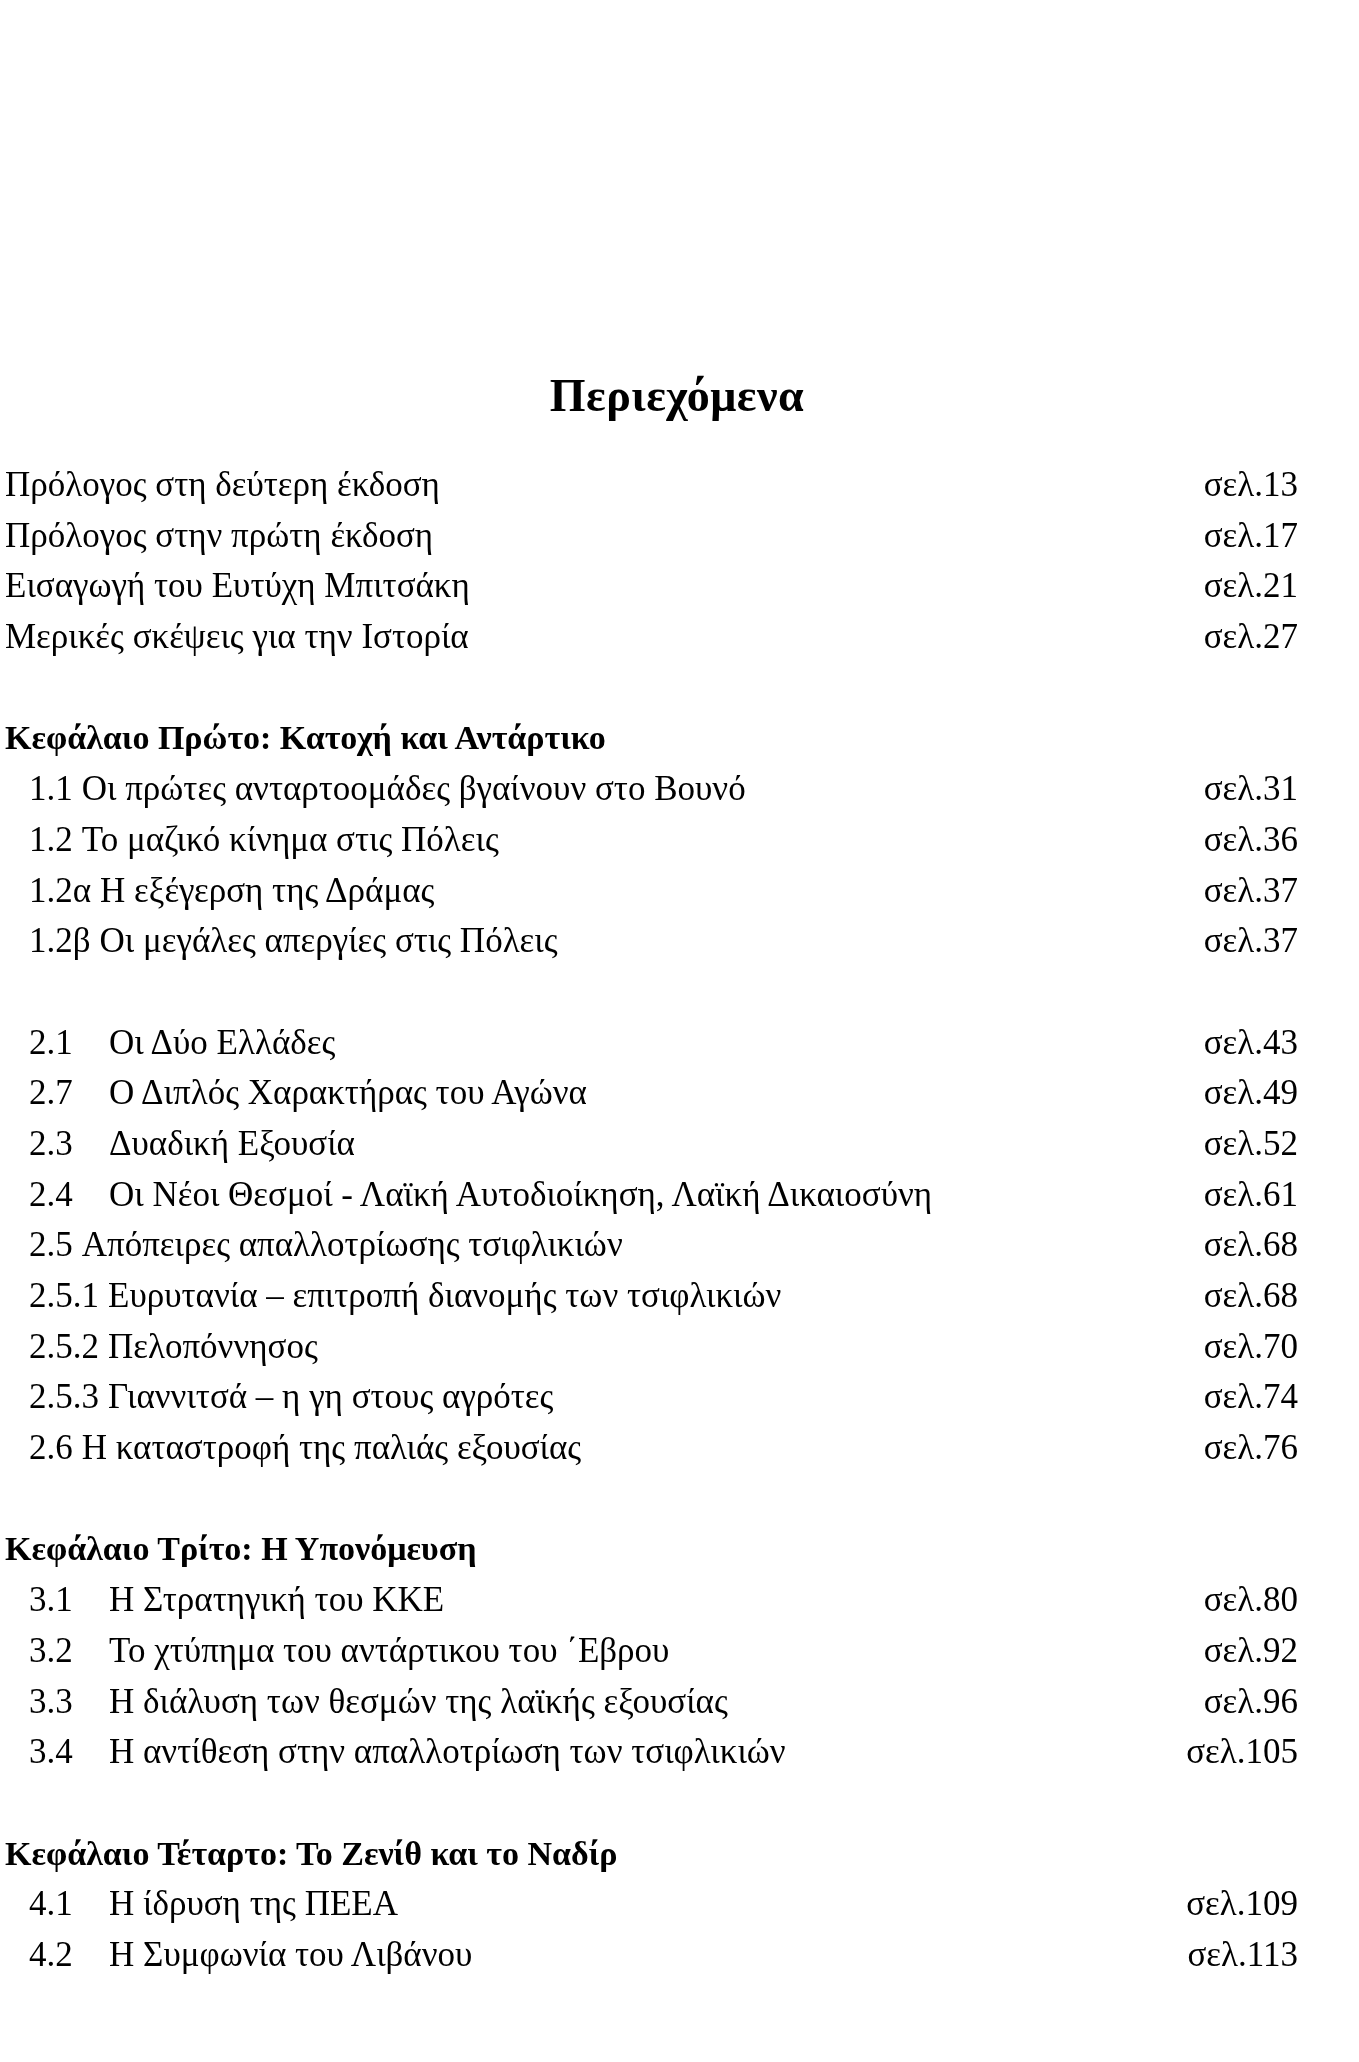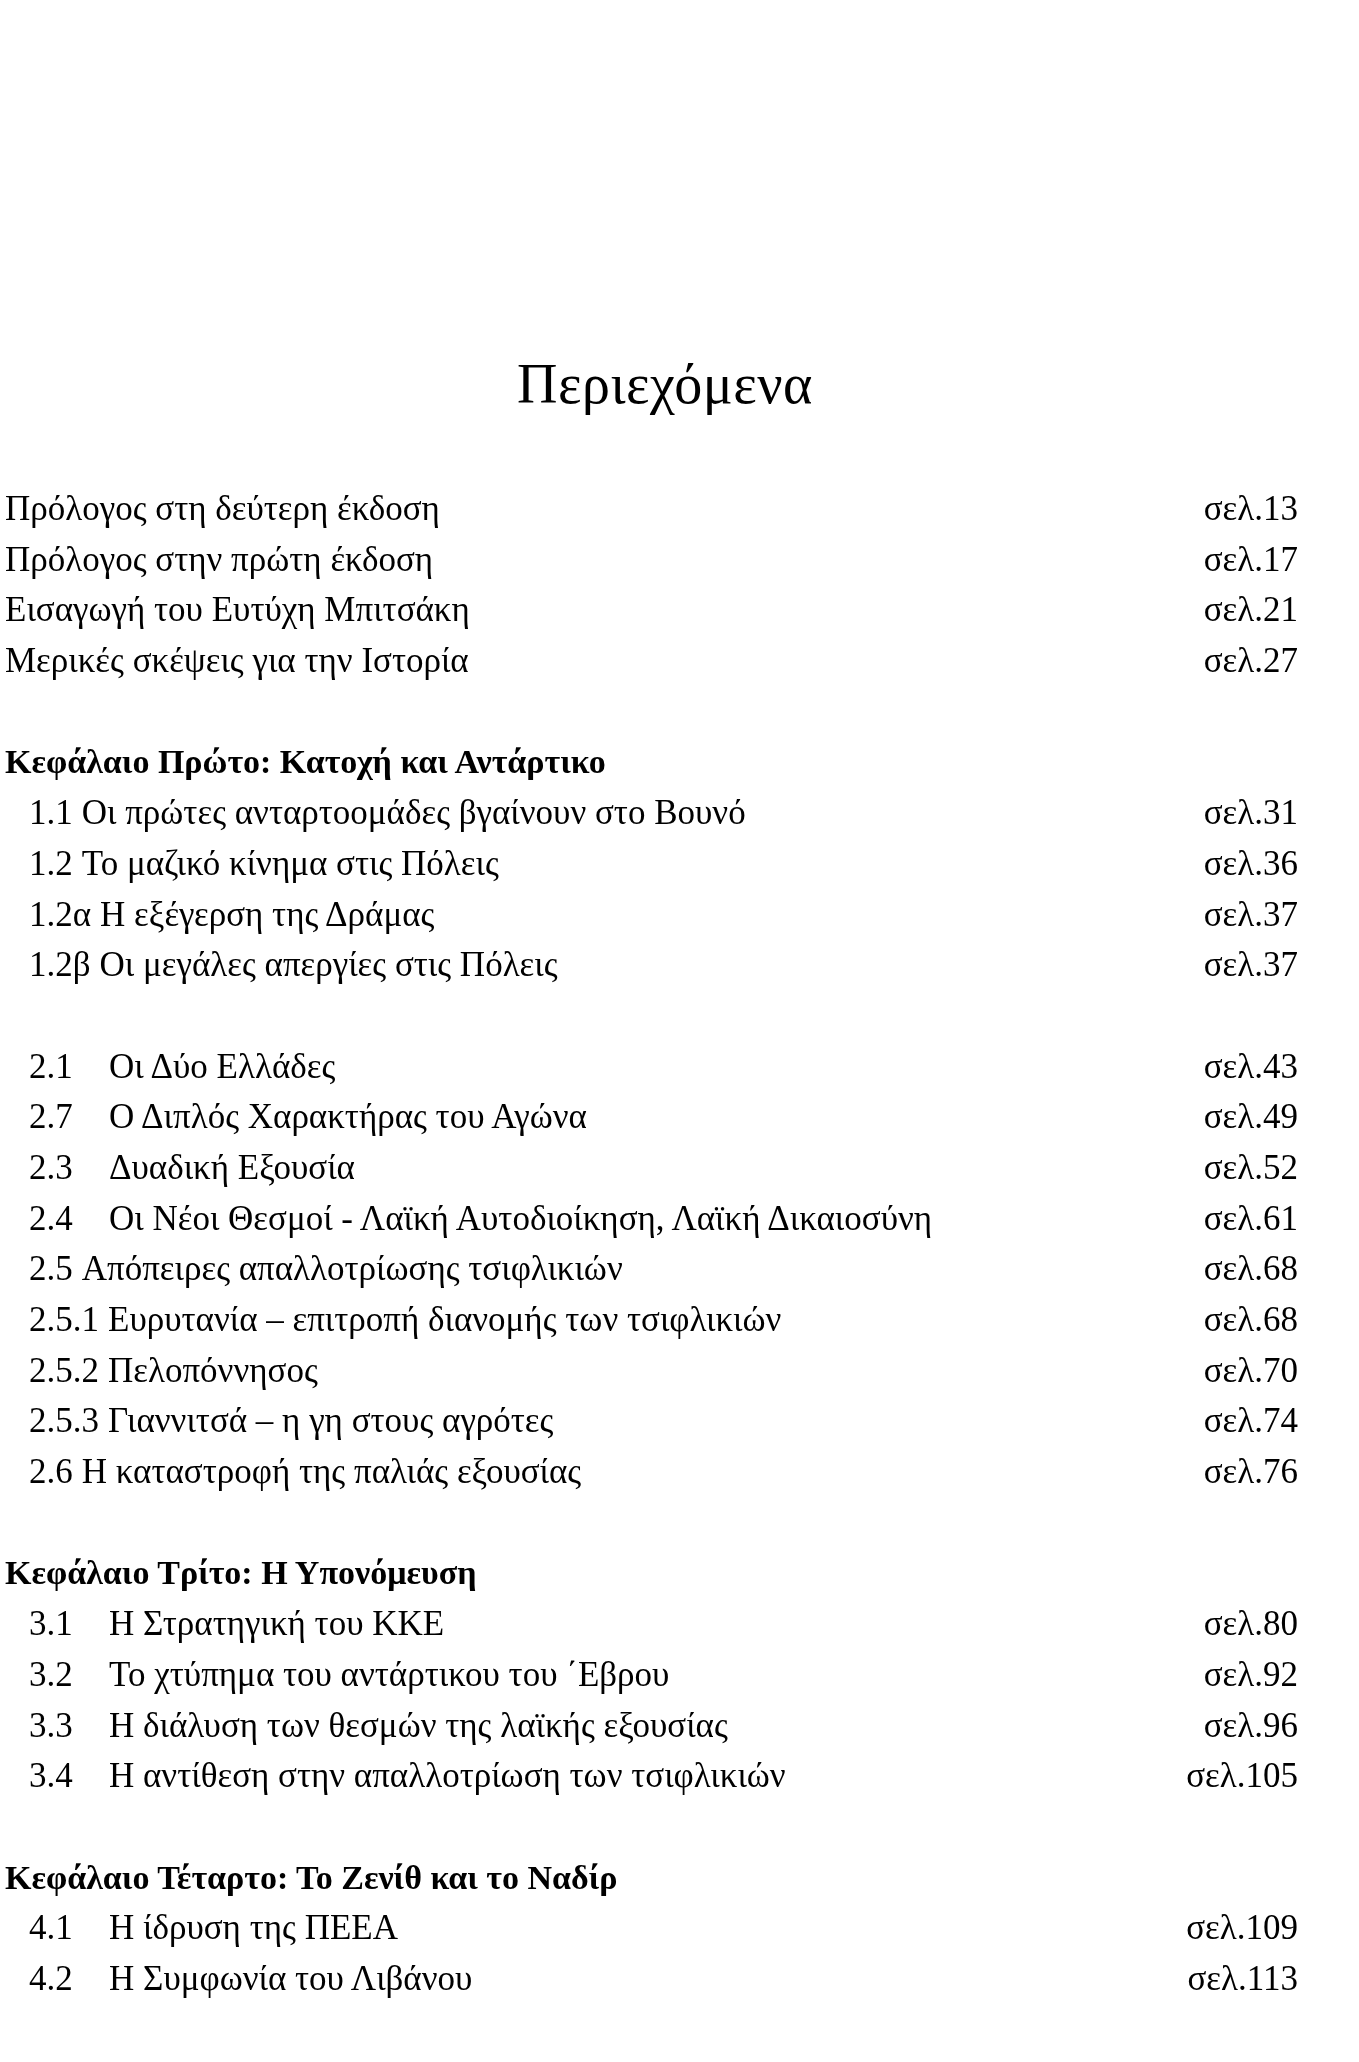--- a/index.html
+++ b/index.html
@@ -14,30 +14,30 @@
       overflow: hidden;
       font-family: "Liberation Serif", "DejaVu Serif", serif;
       color: #000000;
     }
     .page-title {
       position: absolute;
       left: 0;
       width: 1330px;
       top: 348px;
       text-align: center;
-      font-weight: normal;
-      font-size: 56px;
+      font-weight: bold;
+      font-size: 46px;
       line-height: 72px;
       letter-spacing: 0.5px;
-      margin: 0;
+      margin: 12px;
     }
     .toc {
       position: absolute;
       left: 5px;
-      top: 484px;
+      top: 460px;
       width: 1293px;
     }
     .row {
       position: relative;
       height: 50.7px;
       line-height: 50.7px;
       font-size: 35px;
       white-space: nowrap;
     }
     .row.blank {

